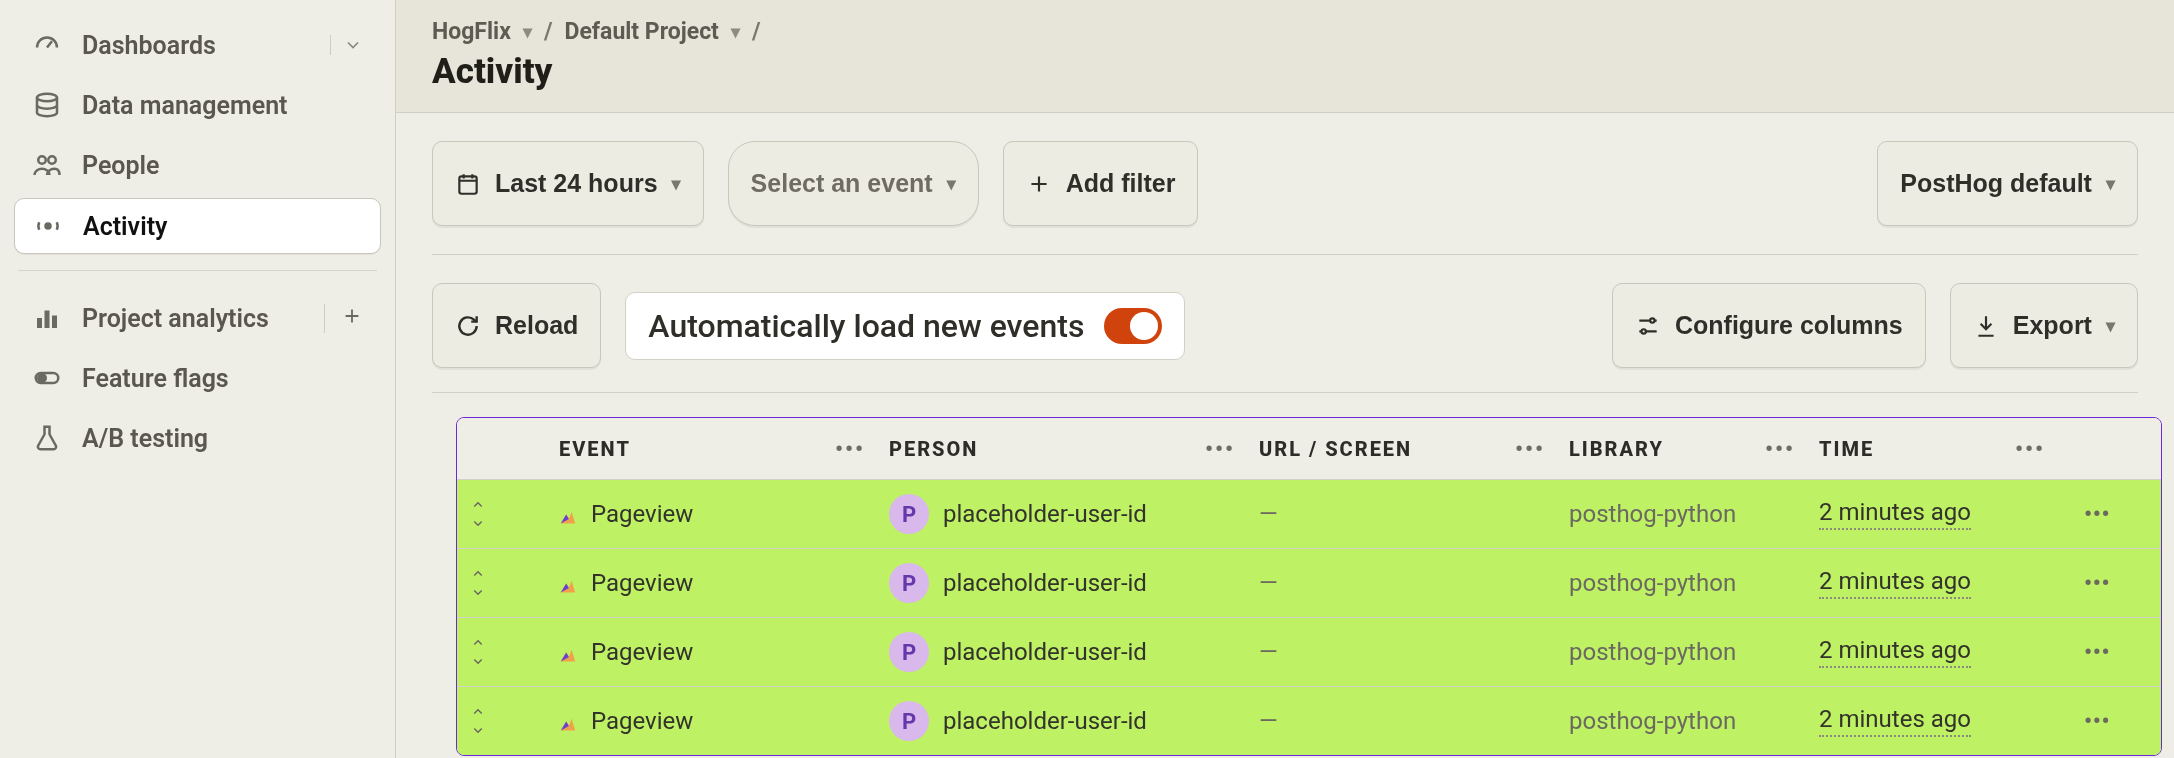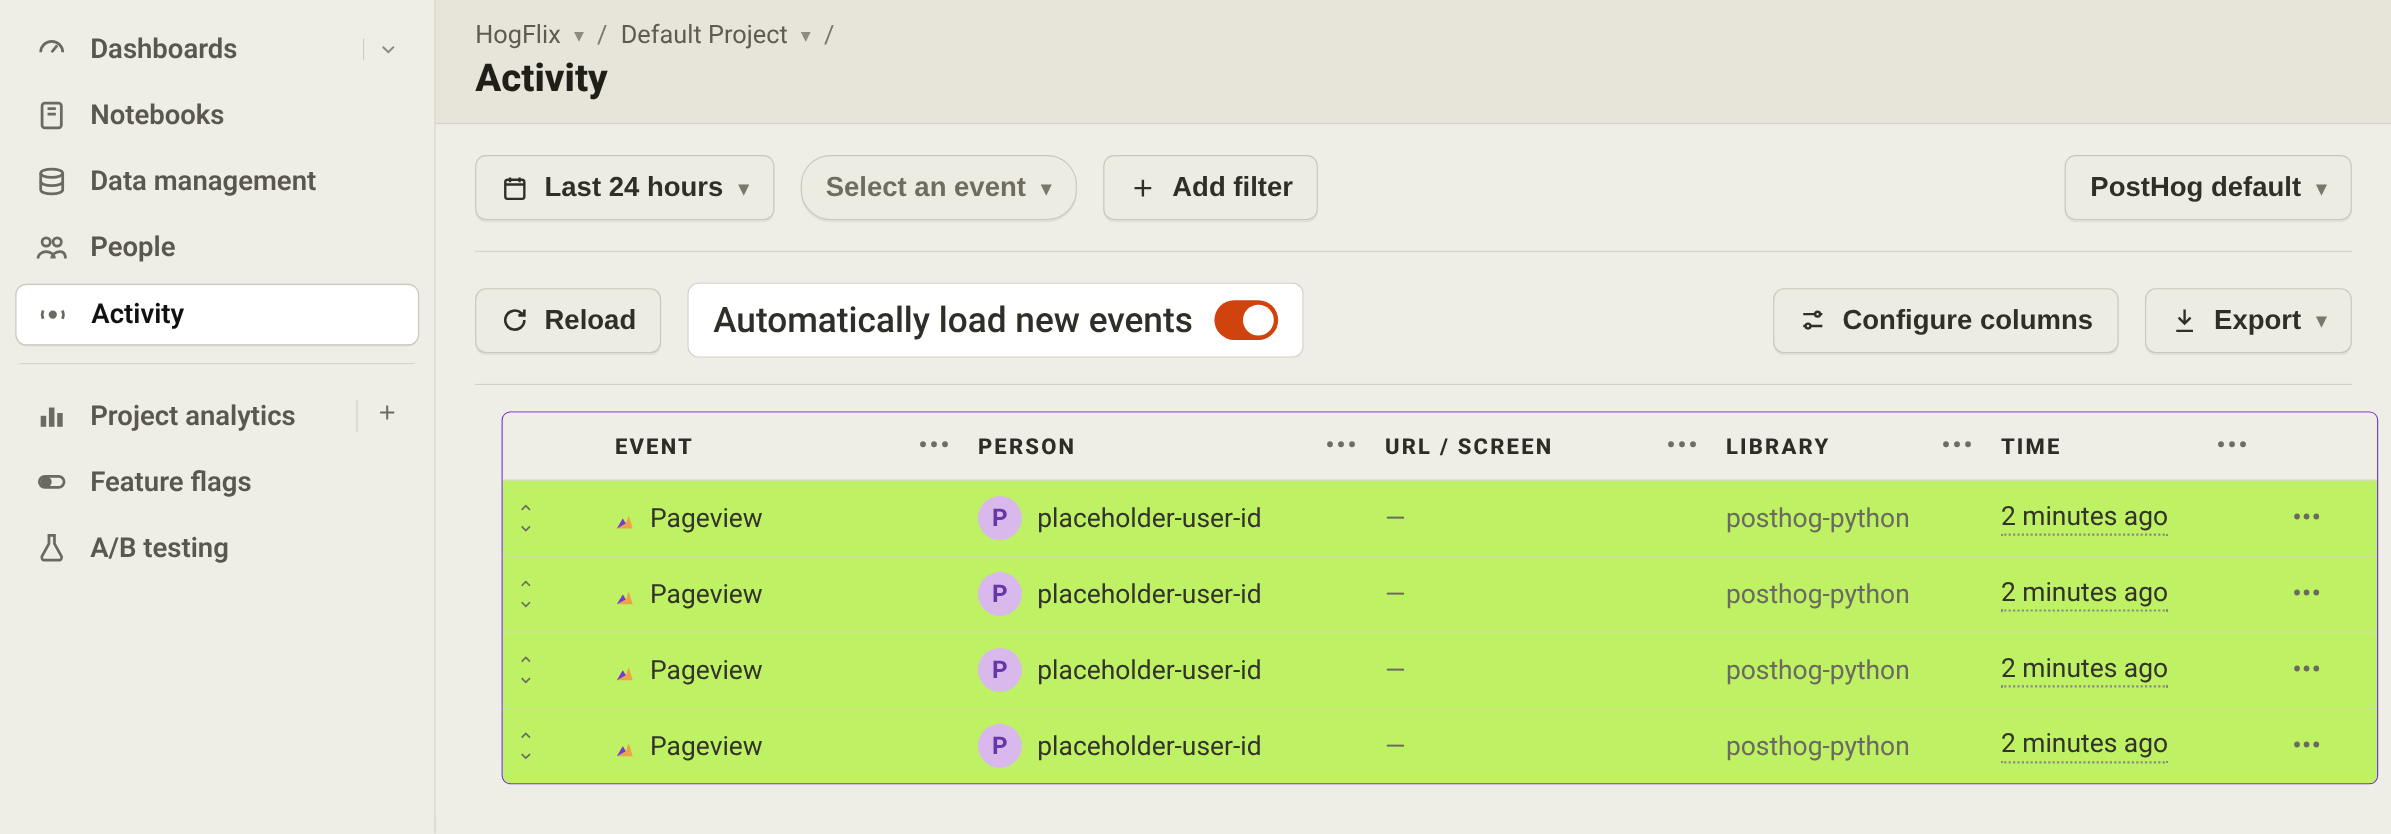--- a/index.html
+++ b/index.html
@@ -49,21 +49,21 @@
 
 
 .main { flex:1; display:flex; flex-direction:column; }
 .topbar {
   background: #e7e5da;
   border-bottom: 1px solid #d0cec3;
   padding: 18px 36px 20px;
 }
 .breadcrumb {
   display:flex; align-items:center; gap: 12px;
-  font-size: 23px; font-weight:400; color:#5e5c52;
+  font-size: 23px; font-weight:700; color:#5e5c52;
 }
 .breadcrumb .sep { color:#7a786d; }
 .breadcrumb .chev { font-size:18px; color:#8e8c80;}
 .page-title { font-size: 35px; font-weight:800; color:#1f1e19; margin-top:6px;}
 
 .content {
   padding: 28px 36px;
   background: #eeede6;
 }
 
@@ -71,21 +71,21 @@
   display:flex; align-items:center; gap: 24px;
   margin-bottom: 28px;
 }
 .filters-row .spacer { flex:1; }
 
 .btn {
   display:inline-flex; align-items:center; gap:14px;
   background:#edece3;
   border:1px solid #c9c7bb;
   border-radius:10px;
-  padding: 14px 22px;
+  padding: 27px 22px;
   font-size:25px; font-weight:600;
   color:#2f2e28;
   box-shadow: 0 2px 0 rgba(0,0,0,.06);
   cursor:pointer;
 }
 .btn.light { background:#edece3; }
 .btn.muted { color:#6f6d62;border-radius:27px; }
 .chev-down { font-size:18px; color:#7a786d;}
 .btn .icon { width:26px; height:26px; display:flex; align-items:center; justify-content:center;}
 
@@ -155,29 +155,20 @@
         </svg>
     </span>
     <span>Dashboards</span>
     <span class="sb-expand-col chevron">
       <svg width="20" height="20" viewBox="0 0 24 24" fill="none" stroke="currentColor" stroke-width="2">
           <path d="m6 9 6 6 6-6"></path>
         </svg>
     </span>
   </div>
 
-  <div class="sb-item">
-    <span class="icon">
-      <svg viewBox="0 0 24 24" fill="none" stroke="currentColor" stroke-width="2">
-          <rect x="5" y="3" width="14" height="18" rx="2"></rect>
-          <path d="M9 7h6M9 11h6"></path>
-        </svg>
-    </span>
-    <span>Notebooks</span>
-  </div>
 
   <div class="sb-item">
     <span class="icon">
       <svg viewBox="0 0 24 24" fill="none" stroke="currentColor" stroke-width="2">
           <ellipse cx="12" cy="6" rx="8" ry="3"></ellipse>
           <path d="M4 6v12c0 1.7 3.6 3 8 3s8-1.3 8-3V6"></path>
           <path d="M4 12c0 1.7 3.6 3 8 3s8-1.3 8-3"></path>
         </svg>
     </span>
     <span>Data management</span>

